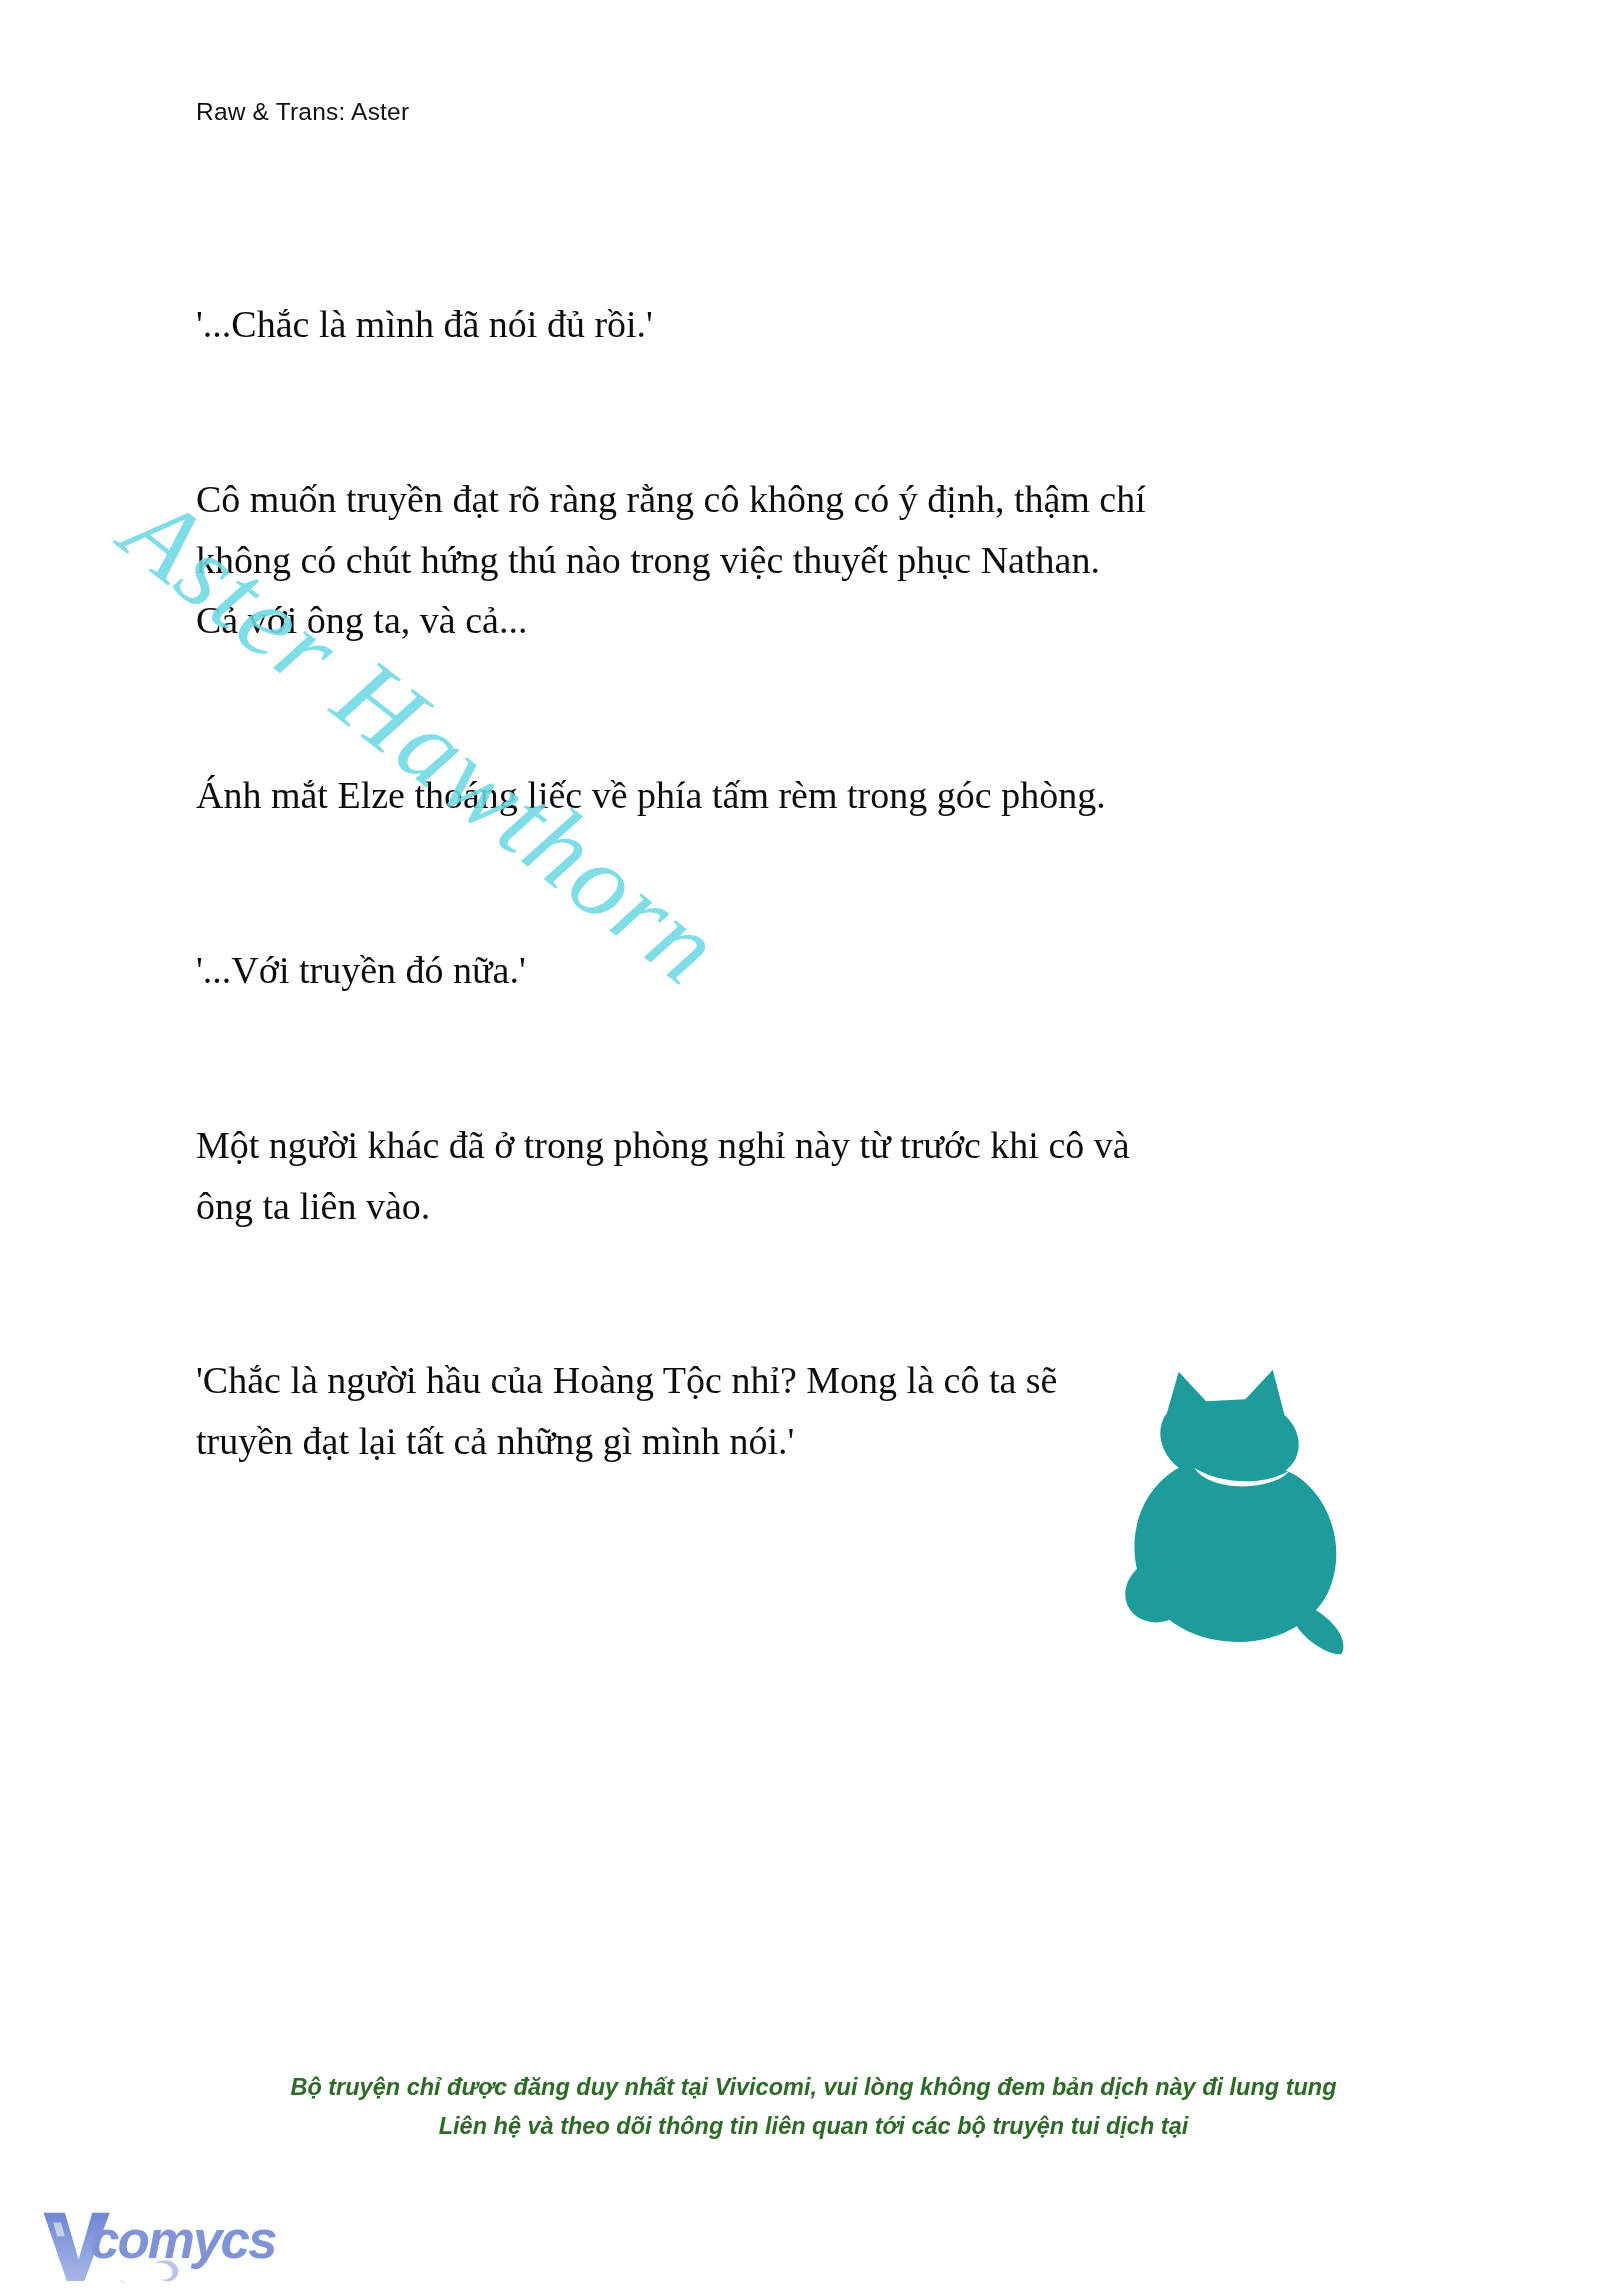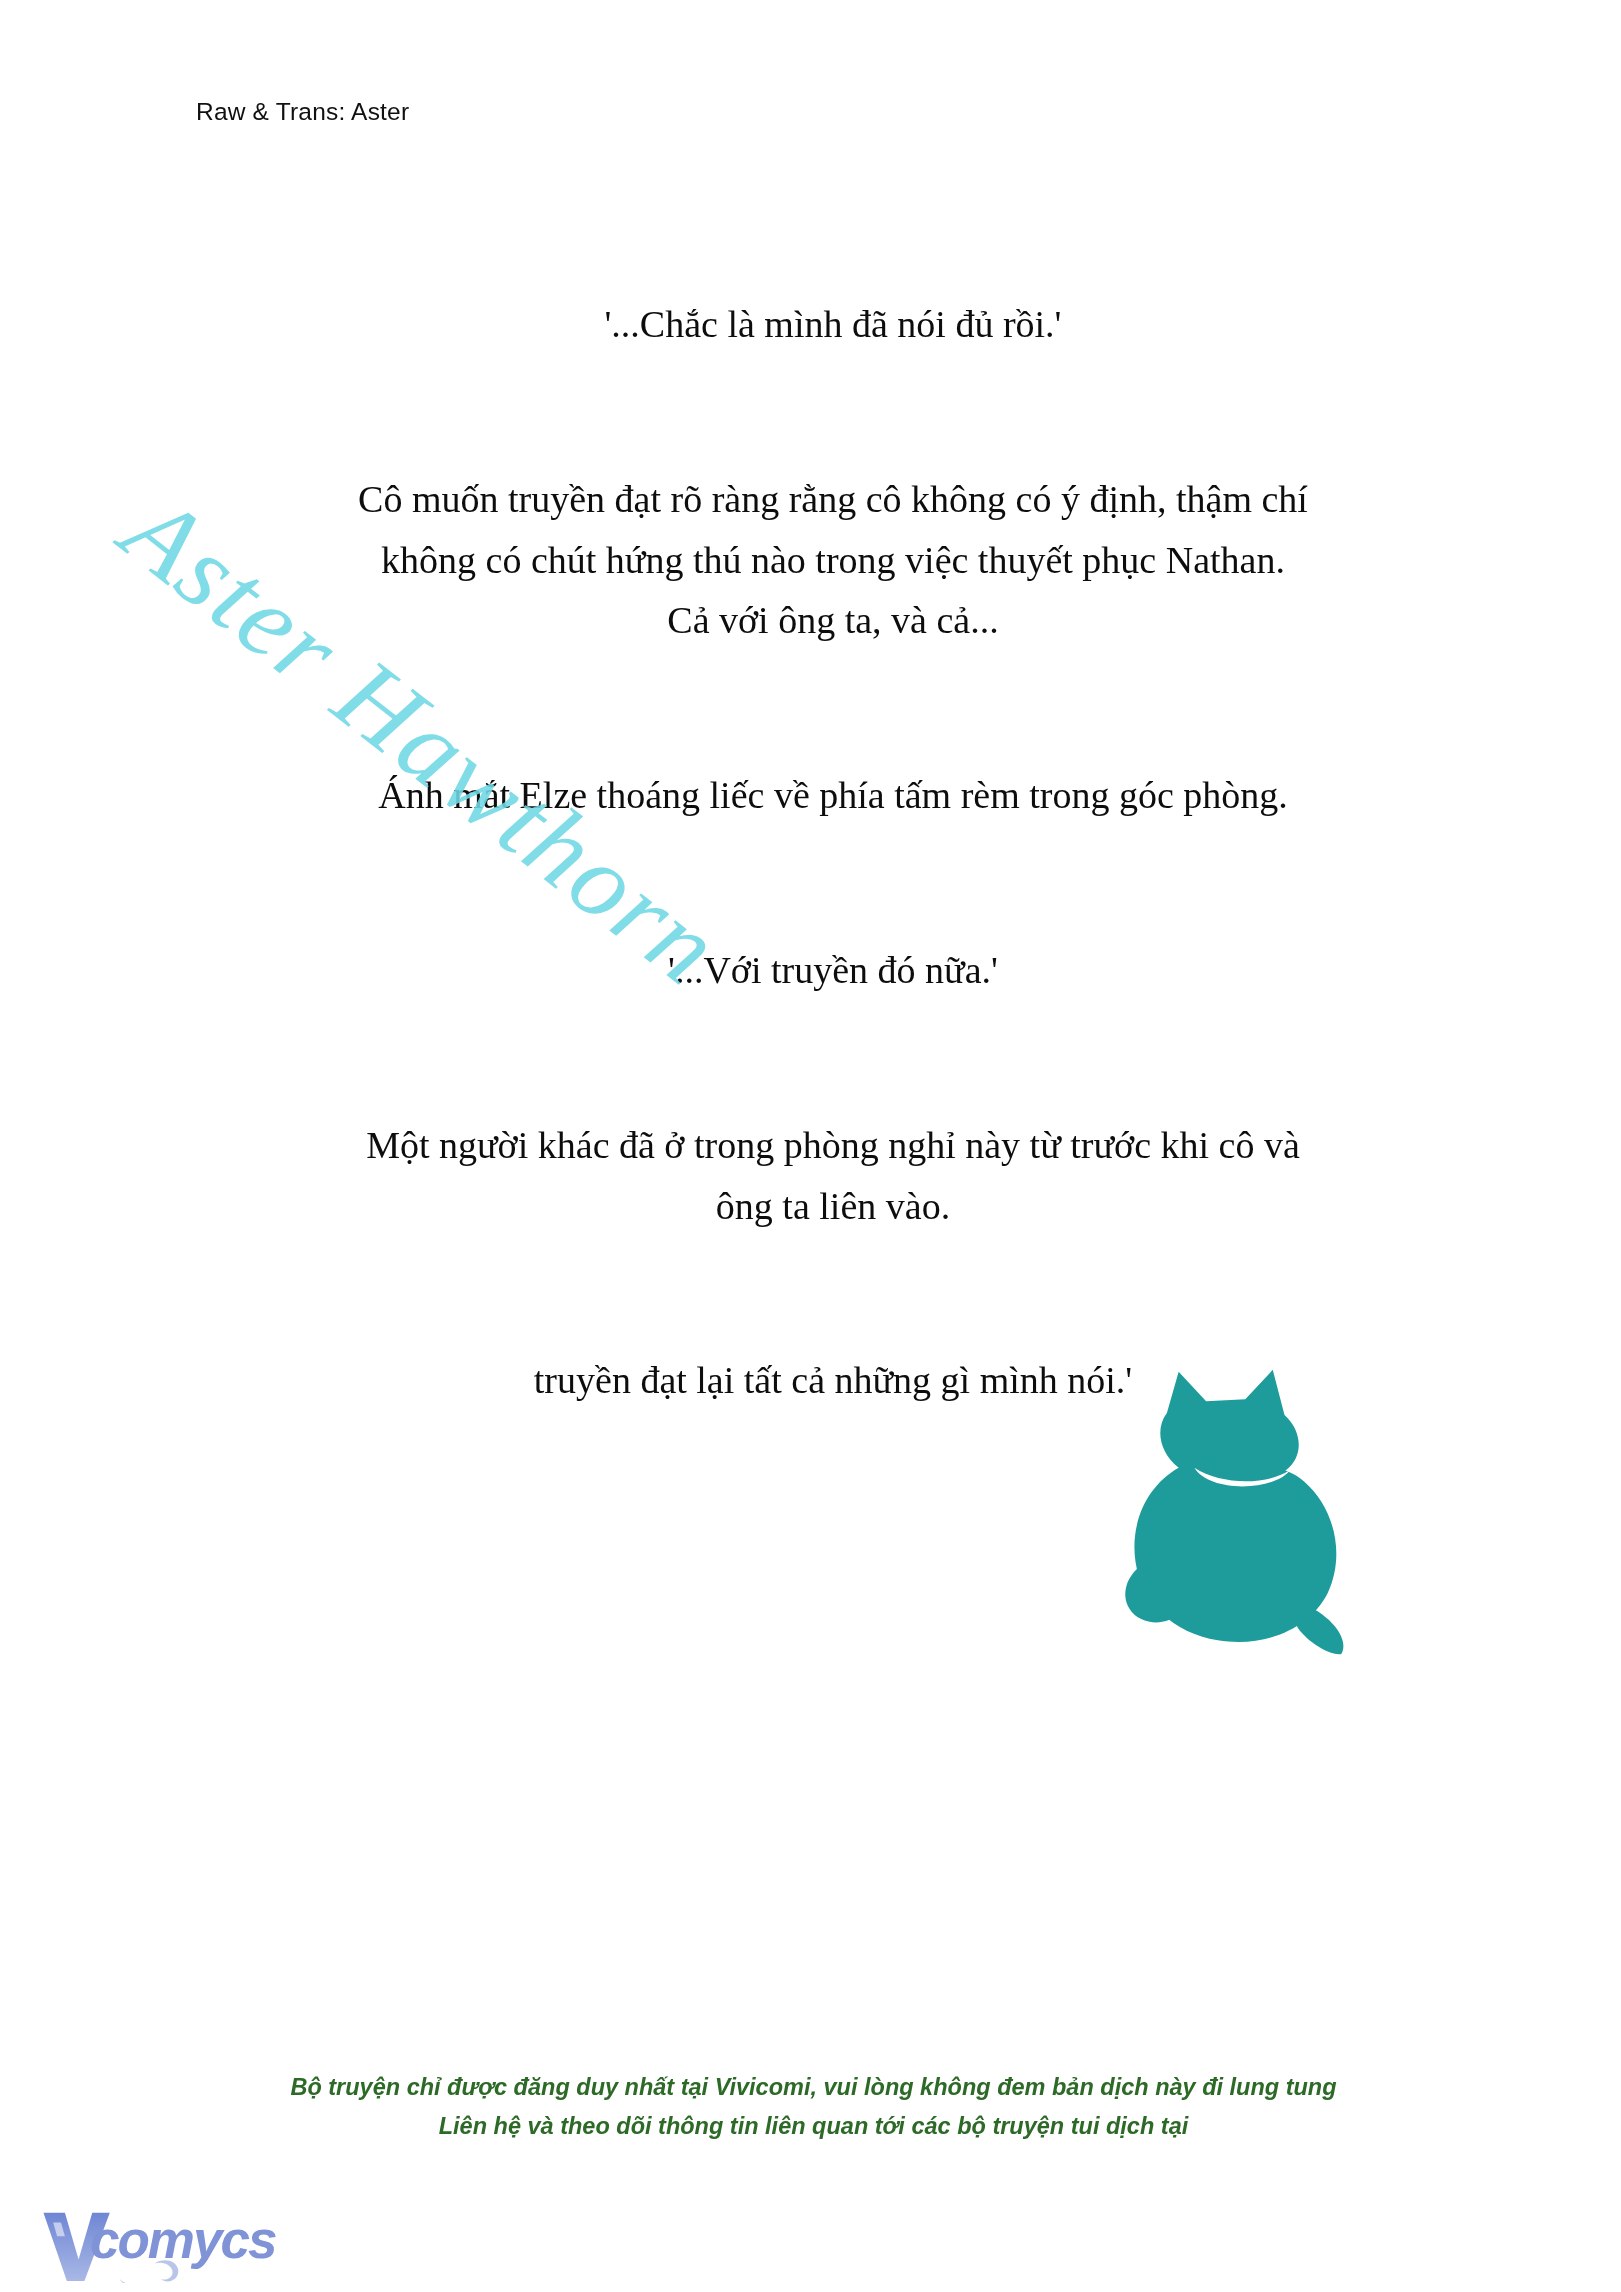--- a/index.html
+++ b/index.html
@@ -37,21 +37,20 @@
     left: 196px;
     top: 294px;
     width: 1274px;
     font-family: "Liberation Serif", serif;
     font-size: 38px;
     color: #0d0d0d;
     line-height: 1.60;
   }
   .para {
     margin: 0 0 55px 0;
-    text-align: center;
   }
   .para .line {
     display: block;
     white-space: pre-wrap;
   }
   .spacer-lg { height: 59px; }
 
   
   .watermark {
     position: absolute;
@@ -161,20 +160,21 @@
     <div class="spacer-lg"></div>
 
     <p class="para">
       <span class="line">Một người khác đã ở trong phòng nghỉ này từ trước khi cô và</span>
       <span class="line">ông ta liên vào.</span>
     </p>
 
     <div class="spacer-lg"></div>
 
     <p class="para">
+      <span class="line">'Chắc là người hầu của Hoàng Tộc nhỉ? Mong là cô ta sẽ</span>
       <span class="line">truyền đạt lại tất cả những gì mình nói.'</span>
     </p>
 
   </div>
 
   <div class="watermark">
     <span class="watermark-text">Aster Hawthorn</span>
   </div>
 
   <div class="cat-mark">

